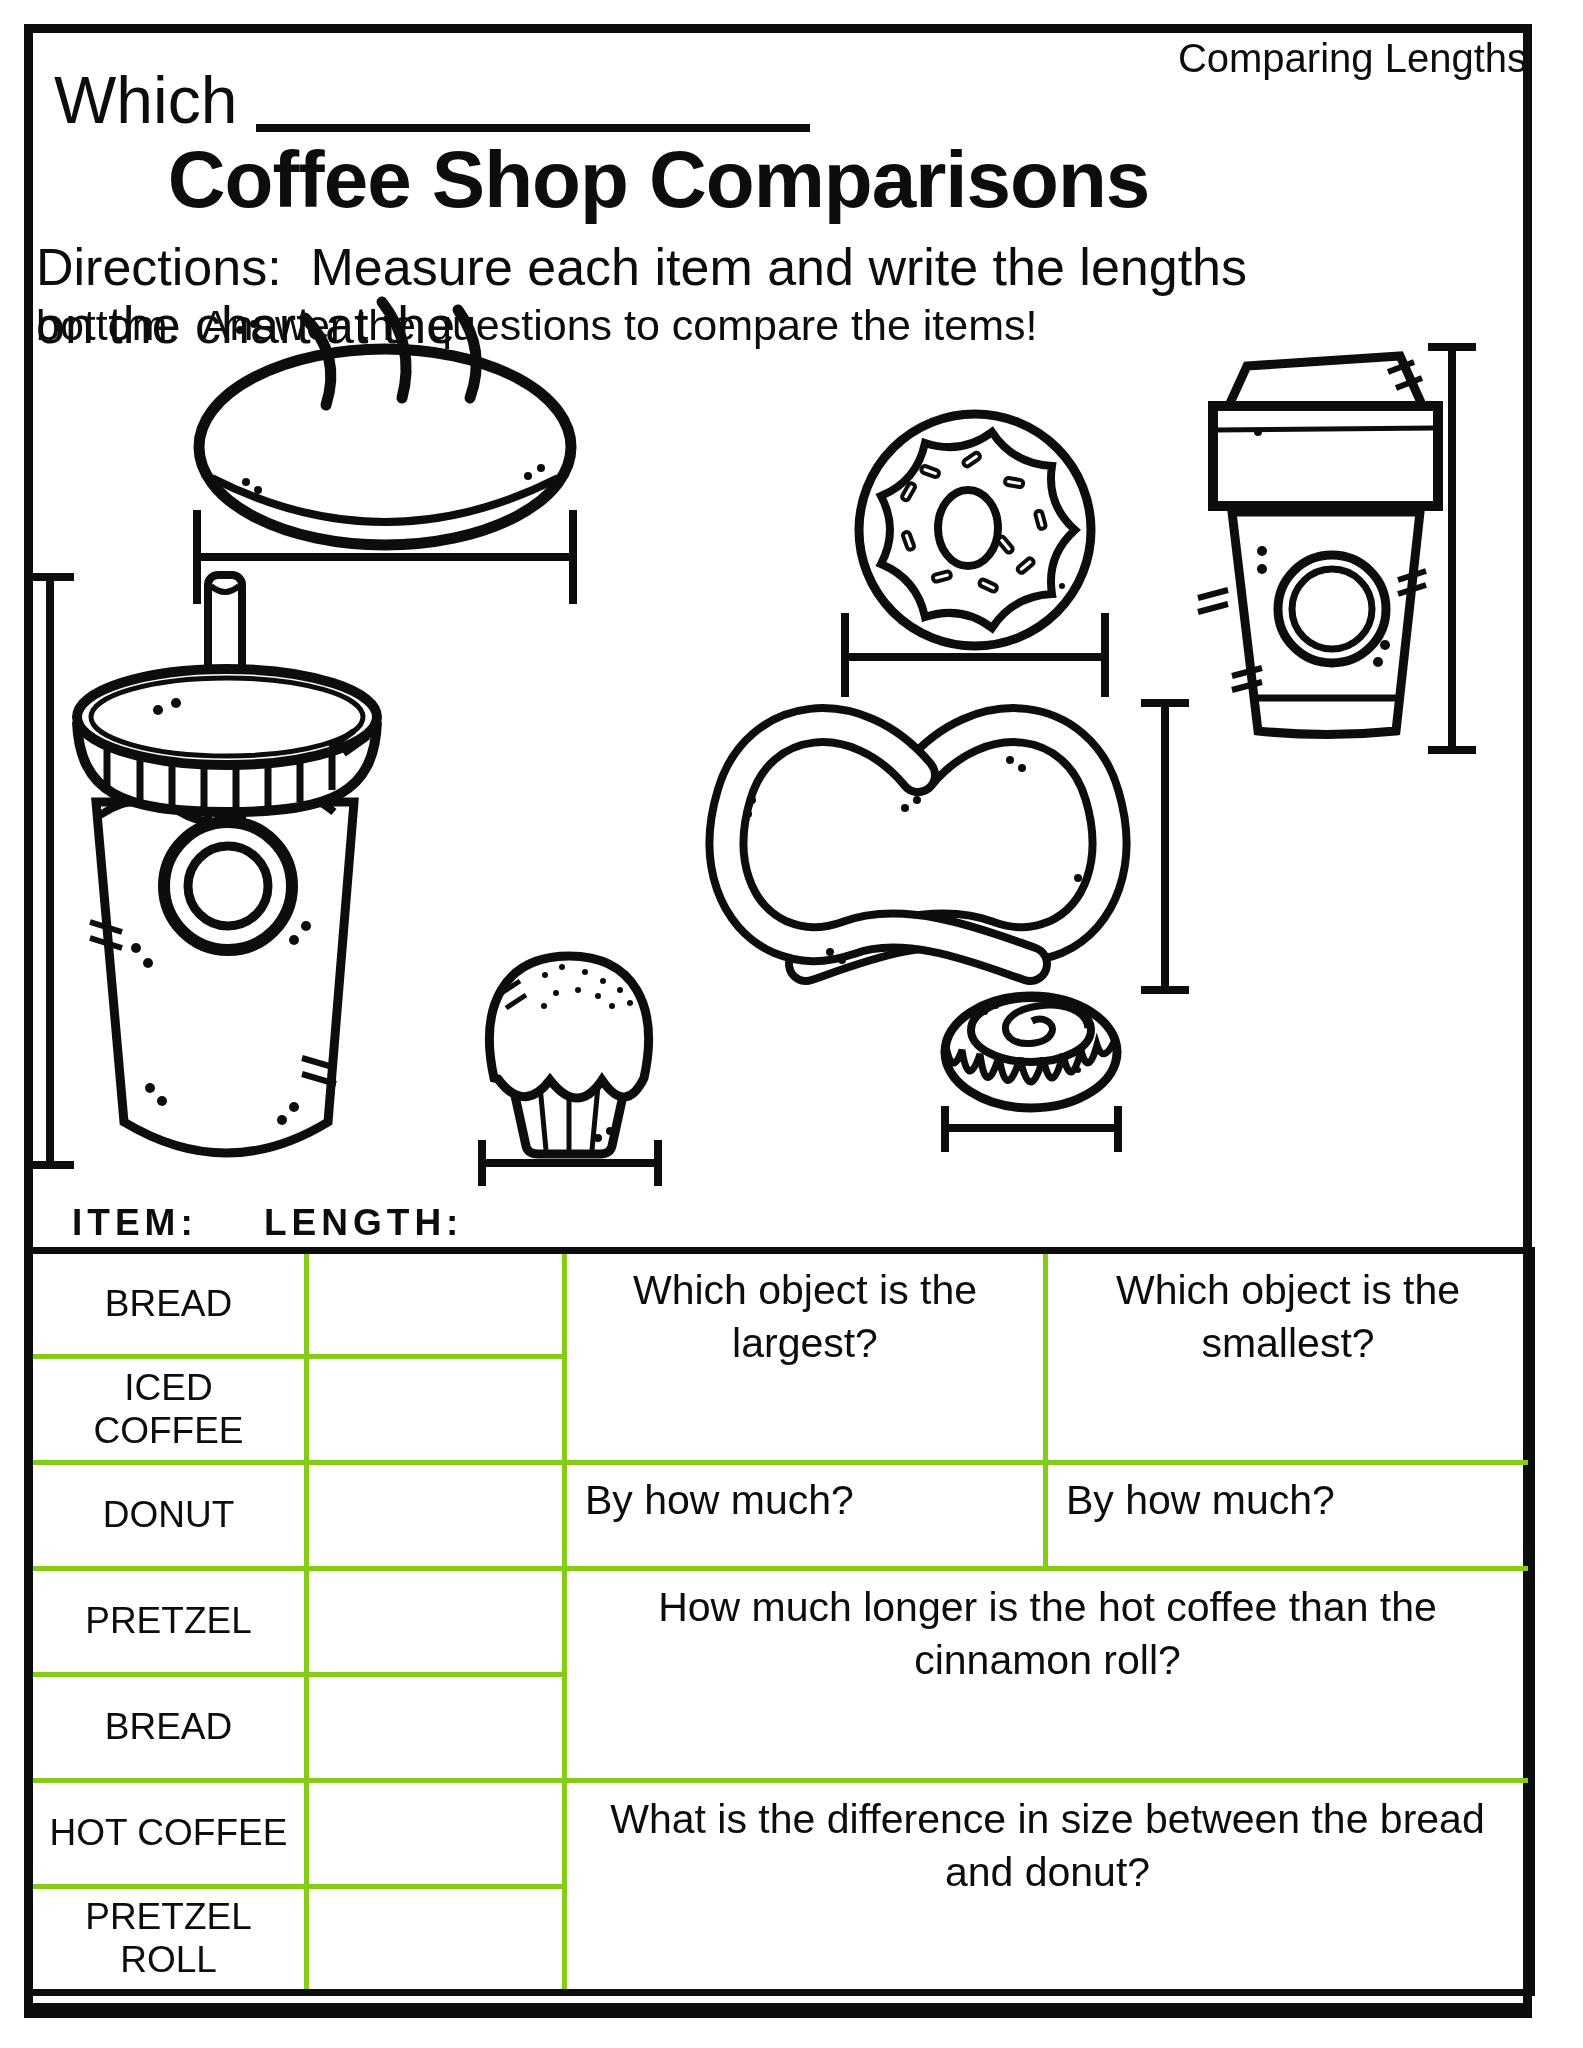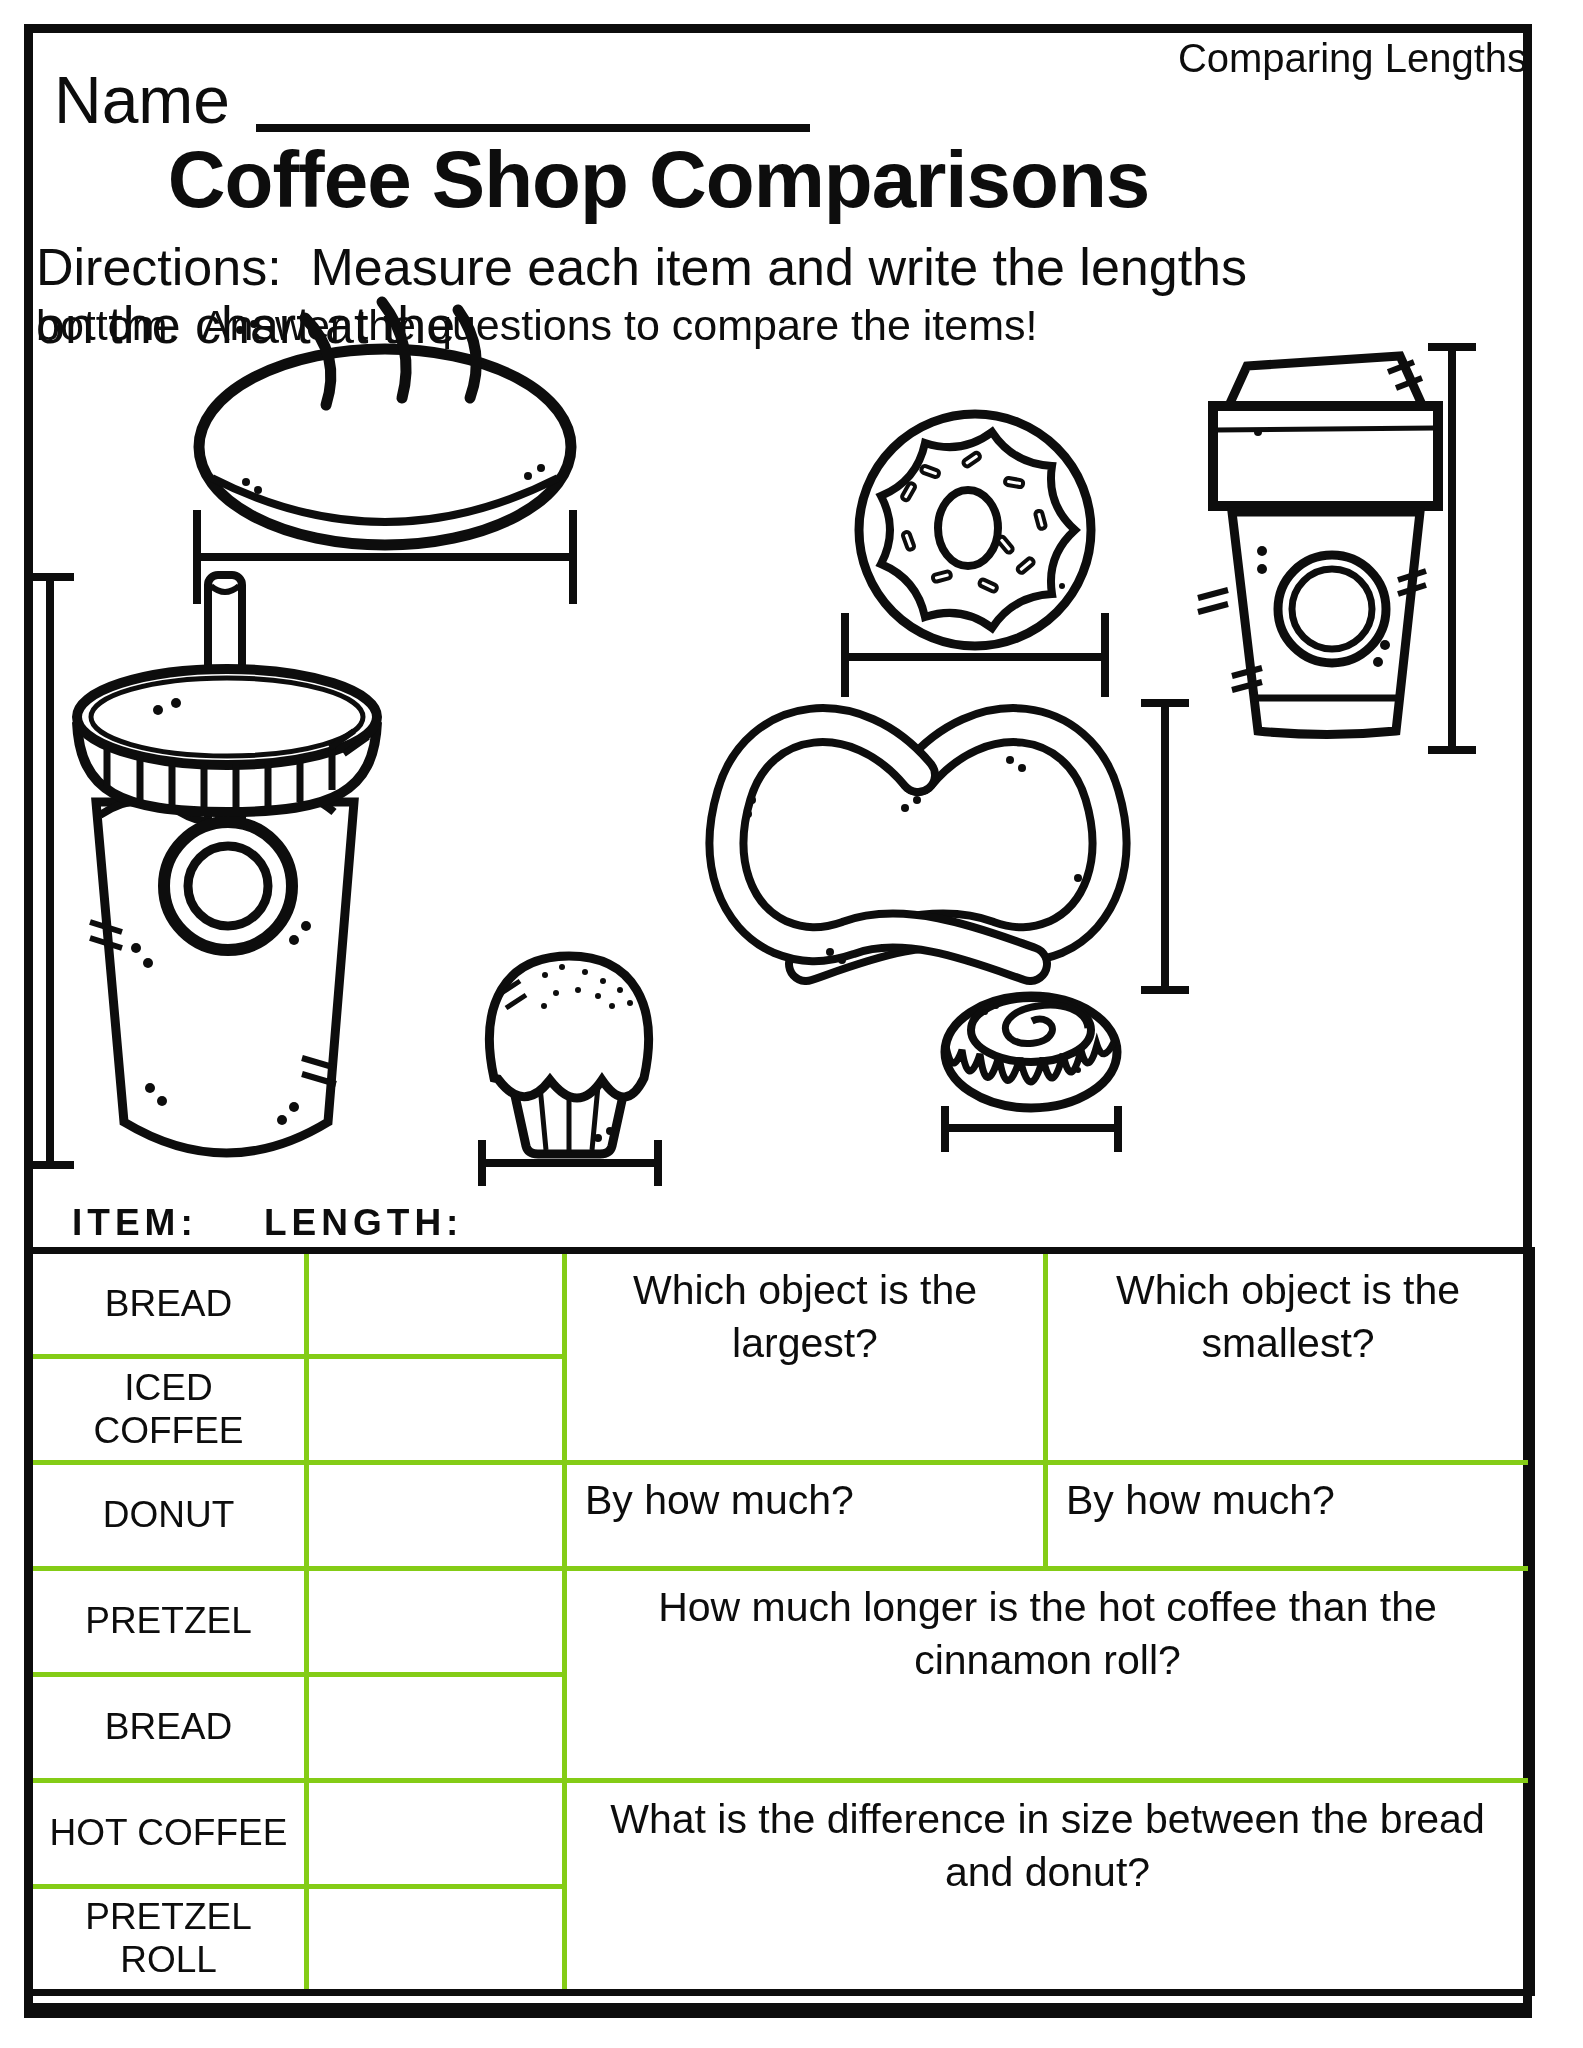--- a/index.html
+++ b/index.html
@@ -29,21 +29,21 @@
   svg .fillw{fill:#ffffff;stroke:#0d0d0d;}
   svg .dot{fill:#0d0d0d;stroke:none;}
 </style>
 </head>
 <body>
 
 <div id="sheet">
   <div id="frame"></div>
 
   <div id="corner-label" class="abs">Comparing Lengths</div>
-  <div id="name-label" class="abs">Name</div>
+  <div id="name-label" class="abs">Which</div>
   <div id="name-line" class="abs"></div>
   <div id="title" class="abs">Coffee Shop Comparisons</div>
   <div id="dir1" class="abs">Directions:  Measure each item and write the lengths on the chart at the</div>
   <div id="dir2" class="abs">bottom.  Answer the questions to compare the items!</div>
 
   <svg style="position:absolute;left:0;top:0;" width="1583" height="2048" viewBox="0 0 1583 2048">
 
     <g>
       <ellipse class="fillw" cx="385" cy="447" rx="186" ry="98" stroke-width="11"></ellipse>
       <path class="ink" d="M212,478 Q385,566 558,478" stroke-width="8"></path>

